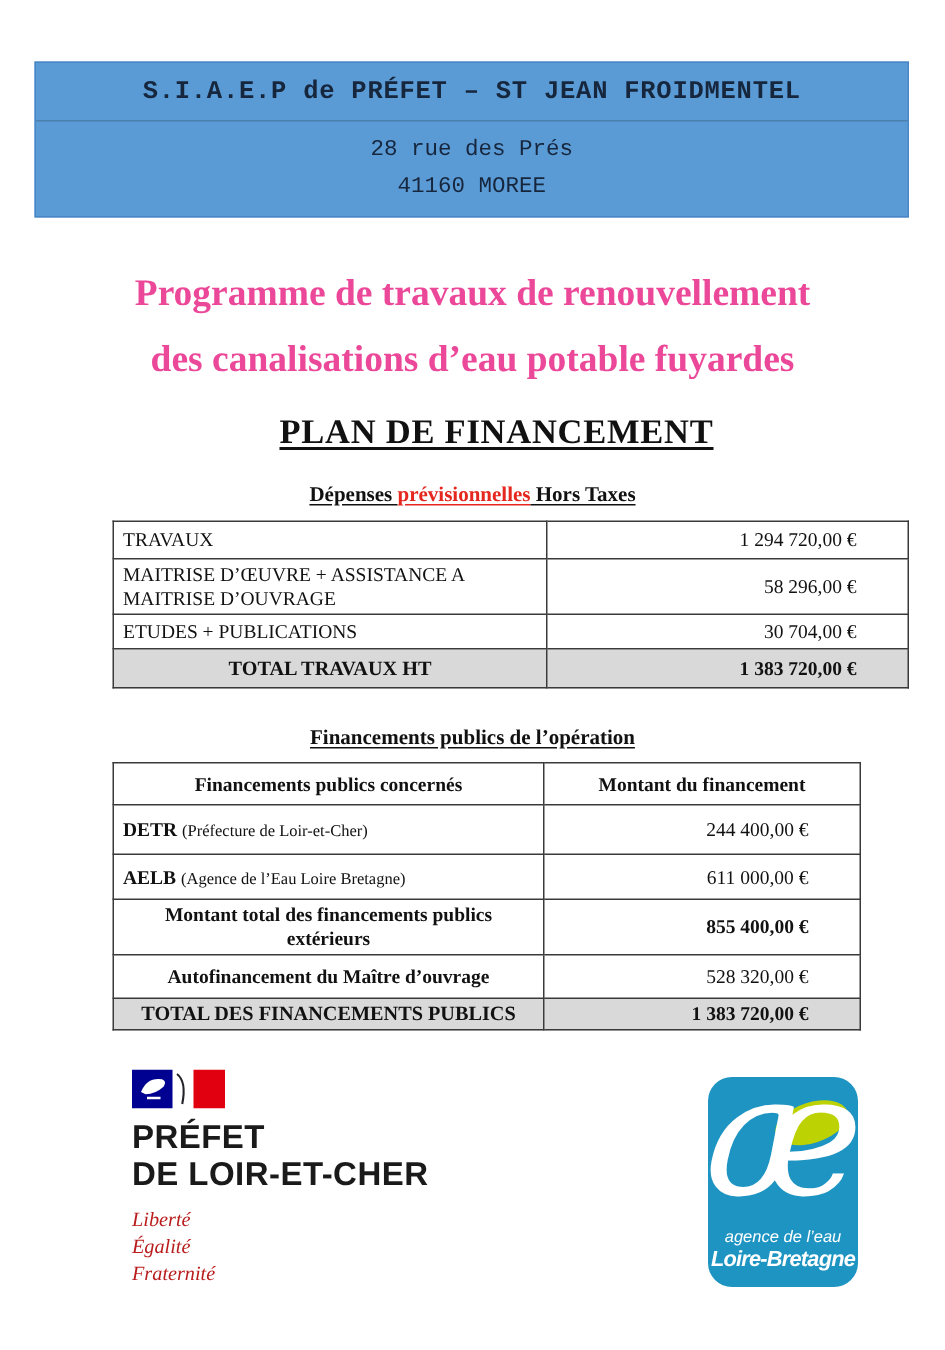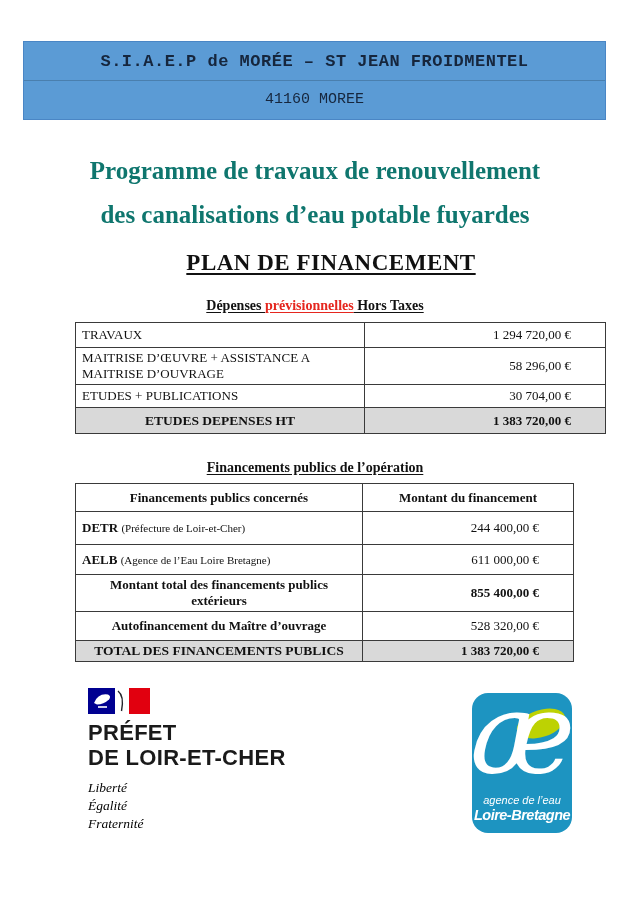--- a/index.html
+++ b/index.html
@@ -6,21 +6,21 @@
   .page{position:relative;width:630px;height:900px;background:#ffffff;overflow:hidden;
         font-family:"Liberation Serif","DejaVu Serif",serif;color:#111;}
 
   
   .siaep{margin:41px 24px 0 23px;background:#5b9bd5;border:1px solid #4a86c5;
          text-align:center;font-family:"Liberation Mono","DejaVu Sans Mono",monospace;color:#16263d;}
   .siaep-title{font-weight:bold;font-size:17px;padding:10px 0 9px;border-bottom:1px solid rgba(0,0,0,0.18);letter-spacing:0.5px;}
   .siaep-addr{font-size:15px;line-height:25px;padding:6px 0 7px;}
 
   
-  .doc-title{margin-top:29px;text-align:center;font-weight:bold;font-size:25px;line-height:44px;color:#0f766e;}
+  .doc-title{margin-top:29px;text-align:center;font-weight:bold;font-size:25px;line-height:44px;color:#ec4899;}
   .plan-heading{margin-top:13px;text-align:center;font-weight:bold;font-size:23px;
                 text-decoration:underline;text-decoration-thickness:2px;text-underline-offset:3px;letter-spacing:0.5px;margin-left:32px;}
 
   .section-heading{text-align:center;font-weight:bold;font-size:14px;}
   .section-heading .u{text-decoration:underline;text-underline-offset:2px;}
   .section-heading .red{color:#e5271f;}
   .sh1{margin-top:22px;}
   .sh2{margin-top:26px;}
 
   
@@ -40,40 +40,41 @@
   .t2 td.head{ text-align:center;font-weight:bold;padding:2px 4px;}
 
   
   .footer{margin-top:26px;padding:0 58px 0 88px;display:flex;justify-content:space-between;align-items:flex-start;}
 
   .prefet{font-family:"Liberation Sans","DejaVu Sans",sans-serif;color:#1a1a1a;}
   .flag{display:block;}
   .prefet-name{font-weight:bold;font-size:22px;line-height:25px;letter-spacing:0.3px;margin-top:6px;}
   .prefet-region{font-weight:bold;font-size:22px;line-height:25px;letter-spacing:0.3px;}
   .motto{margin-top:9px;font-family:"Liberation Serif","DejaVu Serif",serif;font-style:italic;
-         font-size:13.5px;line-height:18px;color:#000000;}
+         font-size:13.5px;line-height:18px;color:#b91c1c;}
 
   .aelb{position:relative;width:100px;height:140px;background:#1d94c1;border-radius:16px;overflow:hidden;margin-top:5px;
         font-family:"Liberation Sans","DejaVu Sans",sans-serif;}
   .aelb .leaf{position:absolute;top:17px;right:6px;width:50px;height:27px;background:#bdd203;
               border-radius:50%;transform:rotate(-18deg);}
   .aelb .ae{position:absolute;top:-20px;left:-2px;font-family:"DejaVu Serif",serif;font-style:italic;
             color:#ffffff;font-size:112px;line-height:120px;}
   .aelb .txt{position:absolute;bottom:9px;width:100%;text-align:center;color:#ffffff;font-style:italic;}
   .aelb .txt .l1{font-size:11px;line-height:13px;}
   .aelb .txt .l2{font-size:14.5px;font-weight:bold;line-height:17px;letter-spacing:-0.5px;}
 </style>
 </head>
 <body>
 
 <div class="page">
 
   <div class="siaep">
-    <div class="siaep-title">S.I.A.E.P de MORÉE – ST JEAN FROIDMENTEL</div>
+    <div class="siaep-title">S.I.A.E.P de PRÉFET – ST JEAN FROIDMENTEL</div>
     <div class="siaep-addr">
+      <div>28 rue des Prés</div>
       <div>41160 MOREE</div>
     </div>
   </div>
 
   <div class="doc-title">
     <div>Programme de travaux de renouvellement</div>
     <div>des canalisations d’eau potable fuyardes</div>
   </div>
 
   <div class="plan-heading">PLAN DE FINANCEMENT</div>
@@ -89,21 +90,21 @@
     <tr style="height:33px;">
       <td class="c1 lbl">MAITRISE D’ŒUVRE + ASSISTANCE A
 MAITRISE D’OUVRAGE</td>
       <td class="c2 amt">58 296,00 €</td>
     </tr>
     <tr style="height:23px;">
       <td class="c1 lbl">ETUDES + PUBLICATIONS</td>
       <td class="c2 amt">30 704,00 €</td>
     </tr>
     <tr class="total" style="height:26px;">
-      <td class="c1 center">ETUDES DEPENSES HT</td>
+      <td class="c1 center">TOTAL TRAVAUX HT</td>
       <td class="c2 amt">1 383 720,00 €</td>
     </tr>
   </tbody>
     </table>
 
   <div class="section-heading sh2"><span class="u">Financements publics de l’opération</span></div>
 
   <table class="t2">
     <tbody>
         <tr style="height:28px;">

